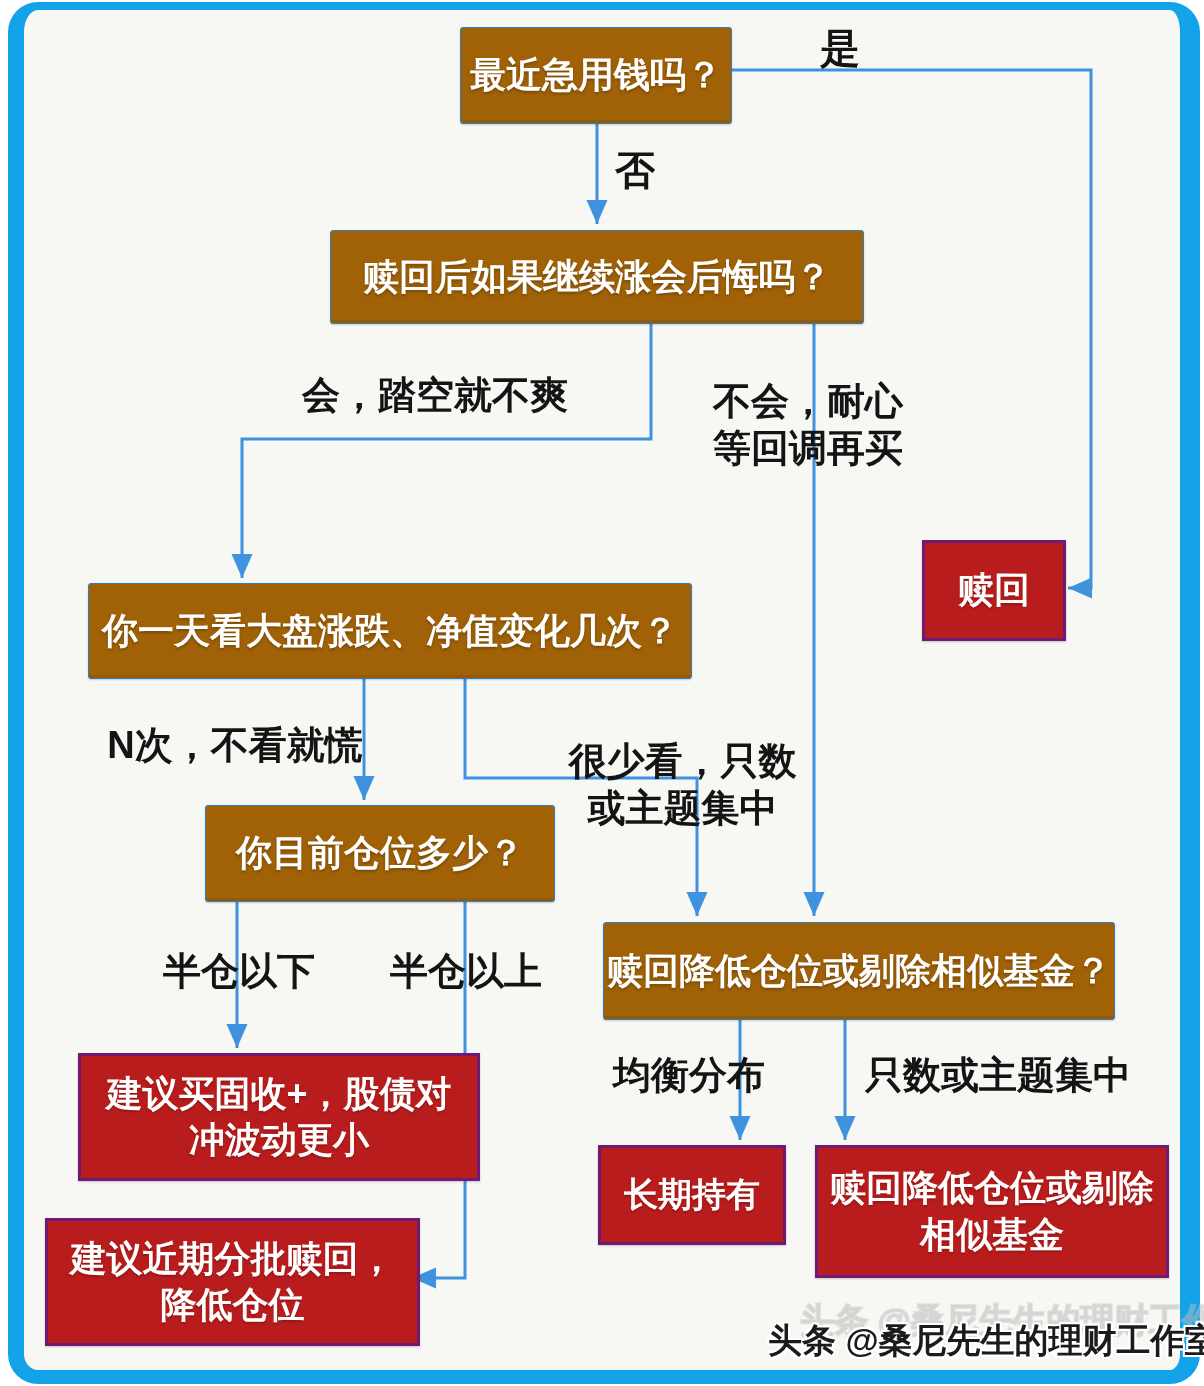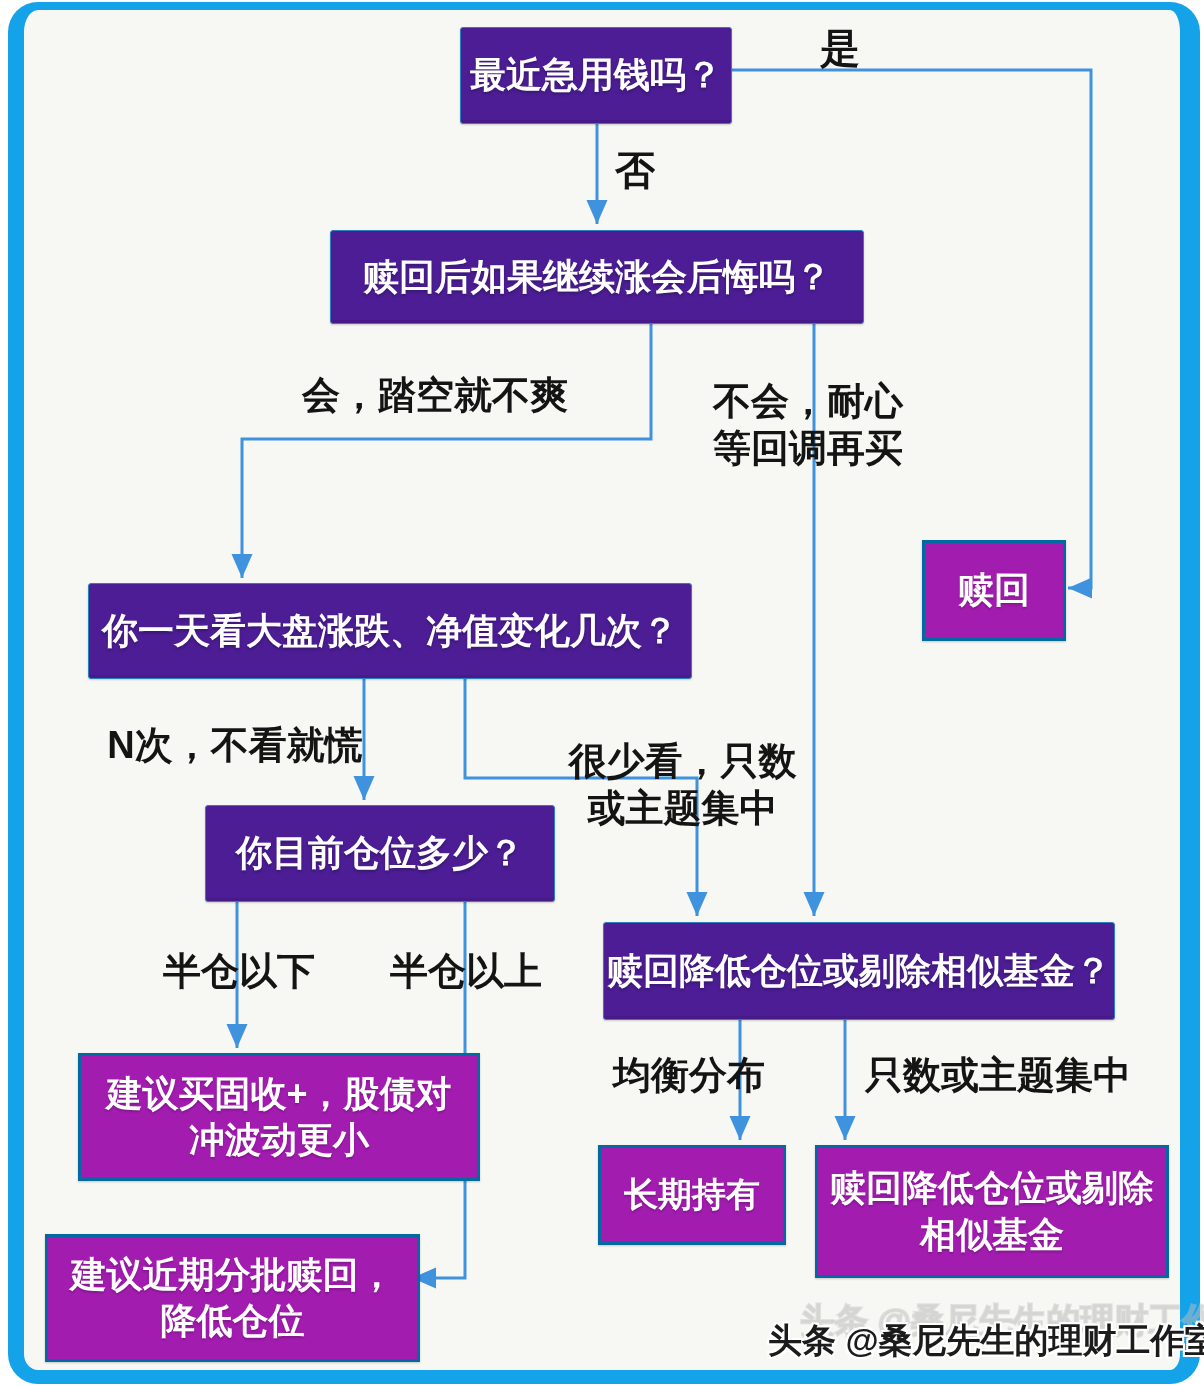--- a/index.html
+++ b/index.html
@@ -20,30 +20,30 @@
     background:#F7F7F4;
   }
   .arrows{position:absolute;left:0;top:0;z-index:2;}
   .node{
     position:absolute;z-index:3;
     display:flex;align-items:center;justify-content:center;
     text-align:center;font-weight:bold;color:#ffffff;
     line-height:1.28;
   }
   .qnode{
-    background:#4c1d95;
+    background:#a16207;
     border:1px solid #2E7EC0;
     border-radius:3px;
     box-shadow:inset 0 -3px 0 rgba(0,0,0,0.08), 0 1px 2px rgba(0,0,0,0.18);
     text-shadow:0 2px 3px rgba(0,0,0,0.25);
     font-size:36px;
   }
   .anode{
-    background:#a21caf;
-    border:3px solid #0369a1;
+    background:#b91c1c;
+    border:3px solid #701a75;
     box-shadow:0 1px 2px rgba(0,0,0,0.2);
     text-shadow:0 2px 2px rgba(0,0,0,0.18);
     font-size:36px;
     text-align:center;
   }
   .elabel{
     position:absolute;z-index:3;
     color:#141414;font-weight:bold;text-align:center;
     font-size:38px;line-height:1.24;
   }
@@ -96,21 +96,21 @@
   <div class="node qnode" style="left:88px;top:583px;width:602px;height:94px;">你一天看大盘涨跌、净值变化几次？</div>
 
   <div class="node qnode" style="left:205px;top:805px;width:348px;height:95px;">你目前仓位多少？</div>
 
   <div class="node qnode" style="left:603px;top:922px;width:510px;height:96px;">赎回降低仓位或剔除相似基金？</div>
 
   <div class="node anode" style="left:922px;top:540px;width:138px;height:95px;">赎回</div>
 
   <div class="node anode" style="left:53px;top:1053px;width:350px;height:122px;padding:0 23px;margin-left:25px;">建议买固收+，股债对冲波动更小</div>
 
-  <div class="node anode" style="left:45px;top:1218px;width:357px;height:122px;padding:0 6px;margin-top:16px;">建议近期分批赎回，降低仓位</div>
+  <div class="node anode" style="left:45px;top:1218px;width:357px;height:122px;padding:0 6px;">建议近期分批赎回，降低仓位</div>
 
   <div class="node anode" style="left:598px;top:1145px;width:182px;height:94px;font-size:34px;">长期持有</div>
 
   <div class="node anode" style="left:815px;top:1145px;width:328px;height:127px;padding:0 10px;">赎回降低仓位或剔除相似基金</div>
 
   <div class="elabel big" style="left:800px;top:24px;width:80px;">是</div>
 
   <div class="elabel big" style="left:595px;top:146px;width:80px;">否</div>
 
   <div class="elabel" style="left:300px;top:372px;width:270px;">会，踏空就不爽</div>

